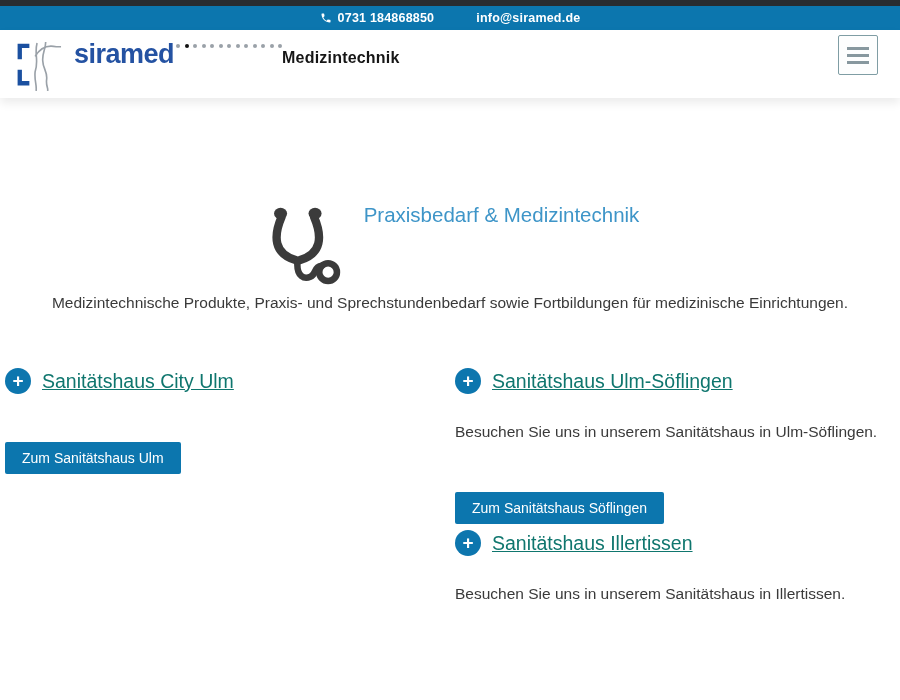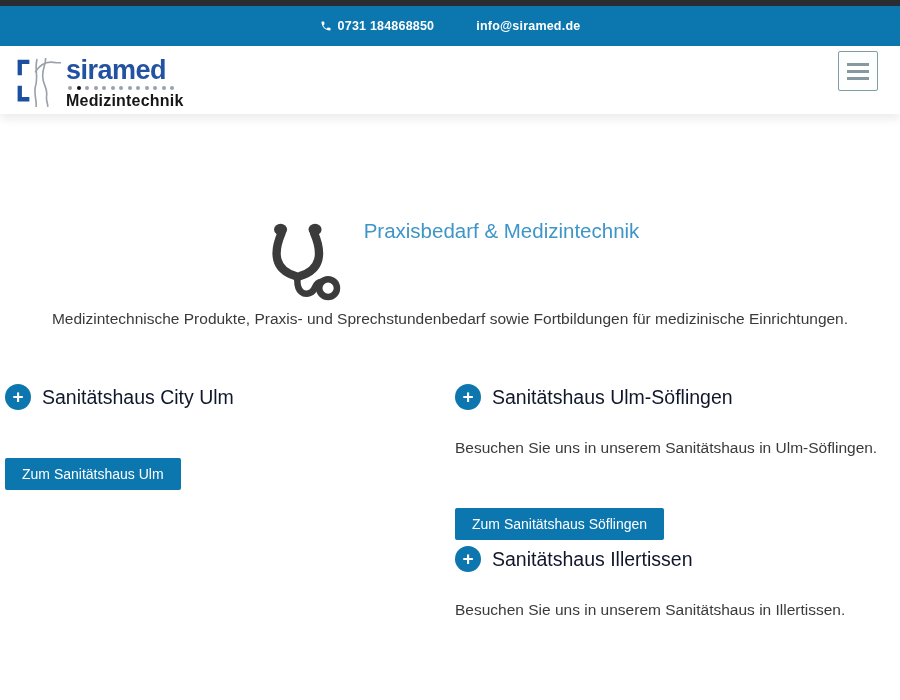--- a/index.html
+++ b/index.html
@@ -1,33 +1,33 @@
 <!DOCTYPE html>
 <html><head>
 <meta charset="utf-8">
 <style>
   * { margin:0; padding:0; box-sizing:border-box; }
   html,body { width:900px; height:700px; overflow:hidden; background:#fff;
               font-family:"Liberation Sans","DejaVu Sans",sans-serif; }
 
   
   .topbar-dark { height:6px; background:#292c30; }
-  .topbar { height:40px; background:#0c76ae; display:flex; align-items:center;
+  .topbar { height:24px; background:#0c76ae; display:flex; align-items:center;
             justify-content:center; gap:42px; }
   .topbar a { color:#fff; text-decoration:none; font-size:12.5px; font-weight:bold;
               display:flex; align-items:center; gap:6px; letter-spacing:.2px; }
   .phone-svg { width:12px; height:12px; fill:#fff; }
 
   
   .header { position:relative; height:68px; background:#fff;
             box-shadow:0 5px 9px rgba(0,0,0,.08); }
   .logo { position:absolute; left:14px; top:11px; display:flex; align-items:flex-start;
           cursor:pointer; }
   .logo-graphic { width:48px; height:50px; }
-  .logo-textcol { display:flex; flex-direction:column; margin-left:4px;justify-content:flex-end; }
+  .logo-textcol { display:flex; flex-direction:row; margin-left:12px;justify-content:flex-end; }
   .logo-name { font-size:27px; font-weight:bold; color:#2452a2; line-height:26px;
                letter-spacing:-.5px; }
   .logo-dots { display:flex; gap:4.5px; margin:3px 0 2px 2px; }
   .logo-dots span { width:4px; height:4px; border-radius:50%; background:#9aa1a8; }
   .logo-dots span:nth-child(2) { background:#111; }
   .logo-sub { font-size:16px; font-weight:bold; color:#161616; align-self:flex-end;
               letter-spacing:.2px; }
   .hamburger { position:absolute; right:22px; top:5px; width:40px; height:40px;
                background:#fdfefe; border:1px solid #7f9da4; border-radius:2px;
                display:flex; flex-direction:column; align-items:center;
@@ -46,21 +46,21 @@
   .hero .btn { margin-top:27px; }
 
   
   .columns { display:flex; gap:10px; padding:0 5px; margin-top:56px; }
   .col { width:calc(50% - 5px); }
   .loc-head { display:flex; align-items:center; gap:11px; cursor:pointer; }
   .plus-circle { width:26px; height:26px; border-radius:50%; background:#0d76ae;
                  color:#fff; display:flex; align-items:center; justify-content:center;
                  flex:0 0 26px; font-size:19px; font-weight:bold; line-height:1;
                  padding-bottom:2px; }
-  .loc-title { font-size:19.5px; font-weight:400; color:#0f172a; }
+  .loc-title { font-size:19.5px; font-weight:400; color:#0f766e;text-decoration:underline; }
   .loc-desc { margin-top:25px; font-size:15.5px; line-height:25px; color:#3a3a3a; }
   .loc-btn { margin-top:48px; }
   .loc-block + .loc-block { margin-top:6px; }
 </style>
 </head>
 <body>
 
 <div class="topbar-dark"></div>
 
 <div class="topbar">

